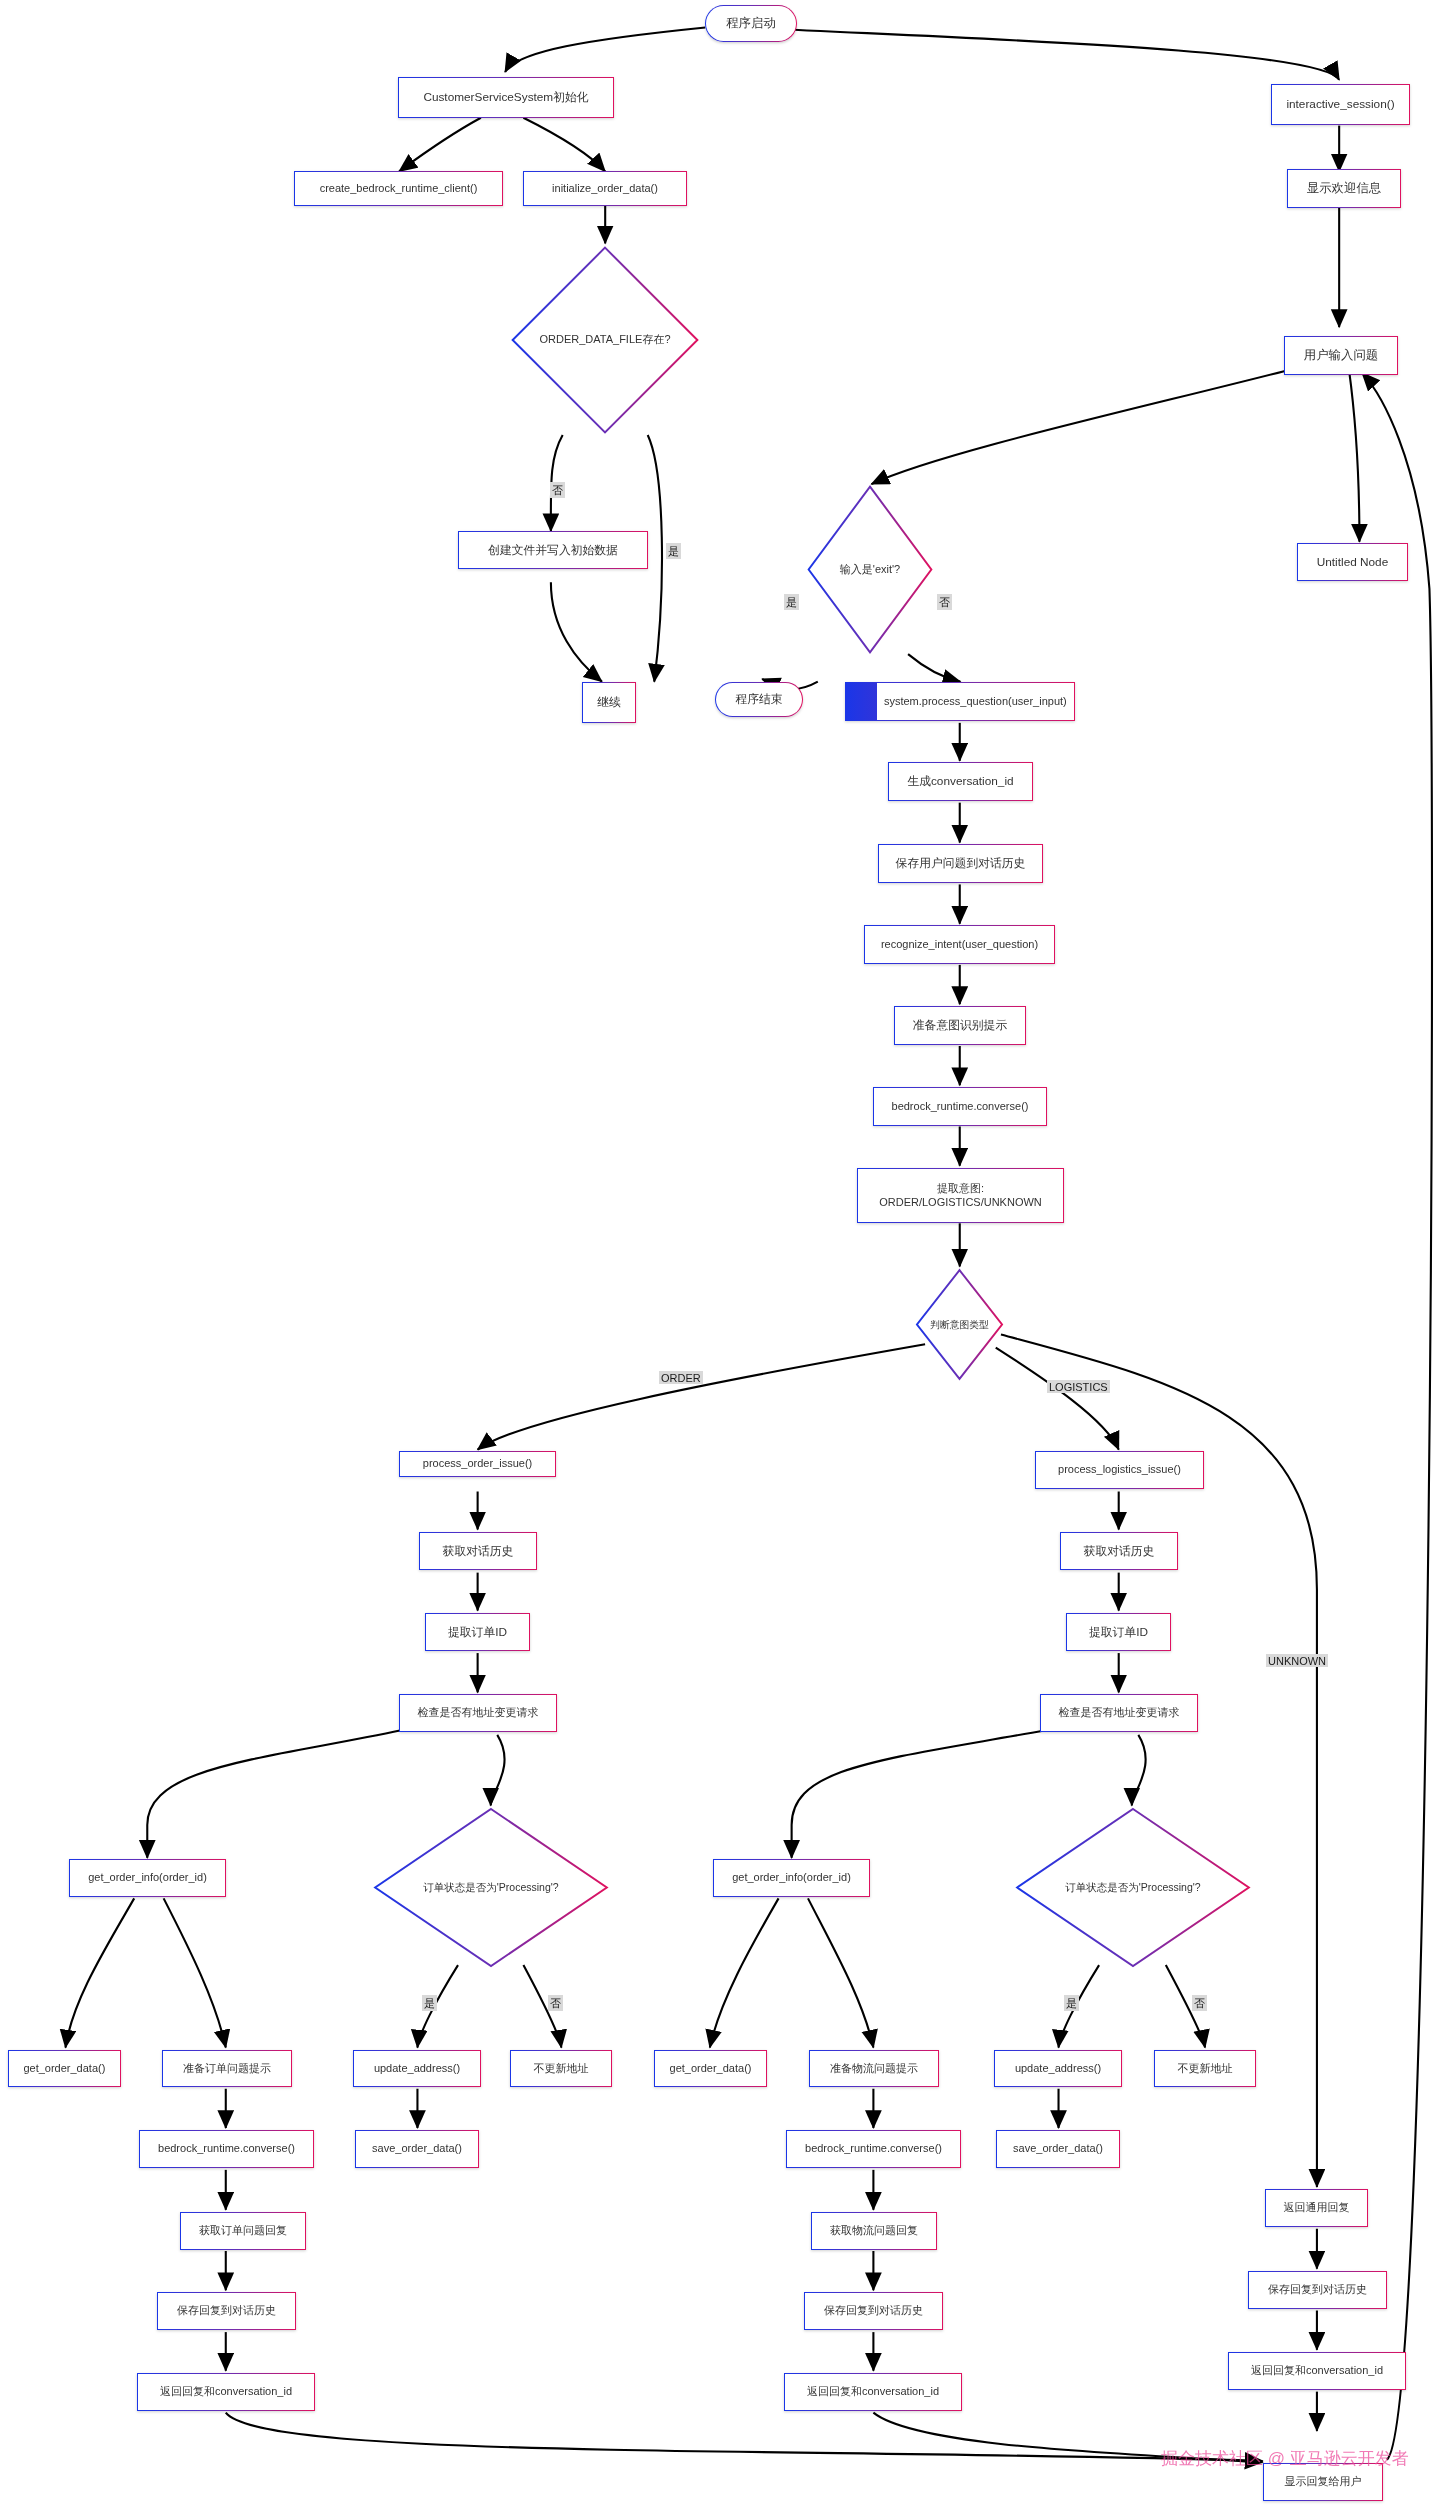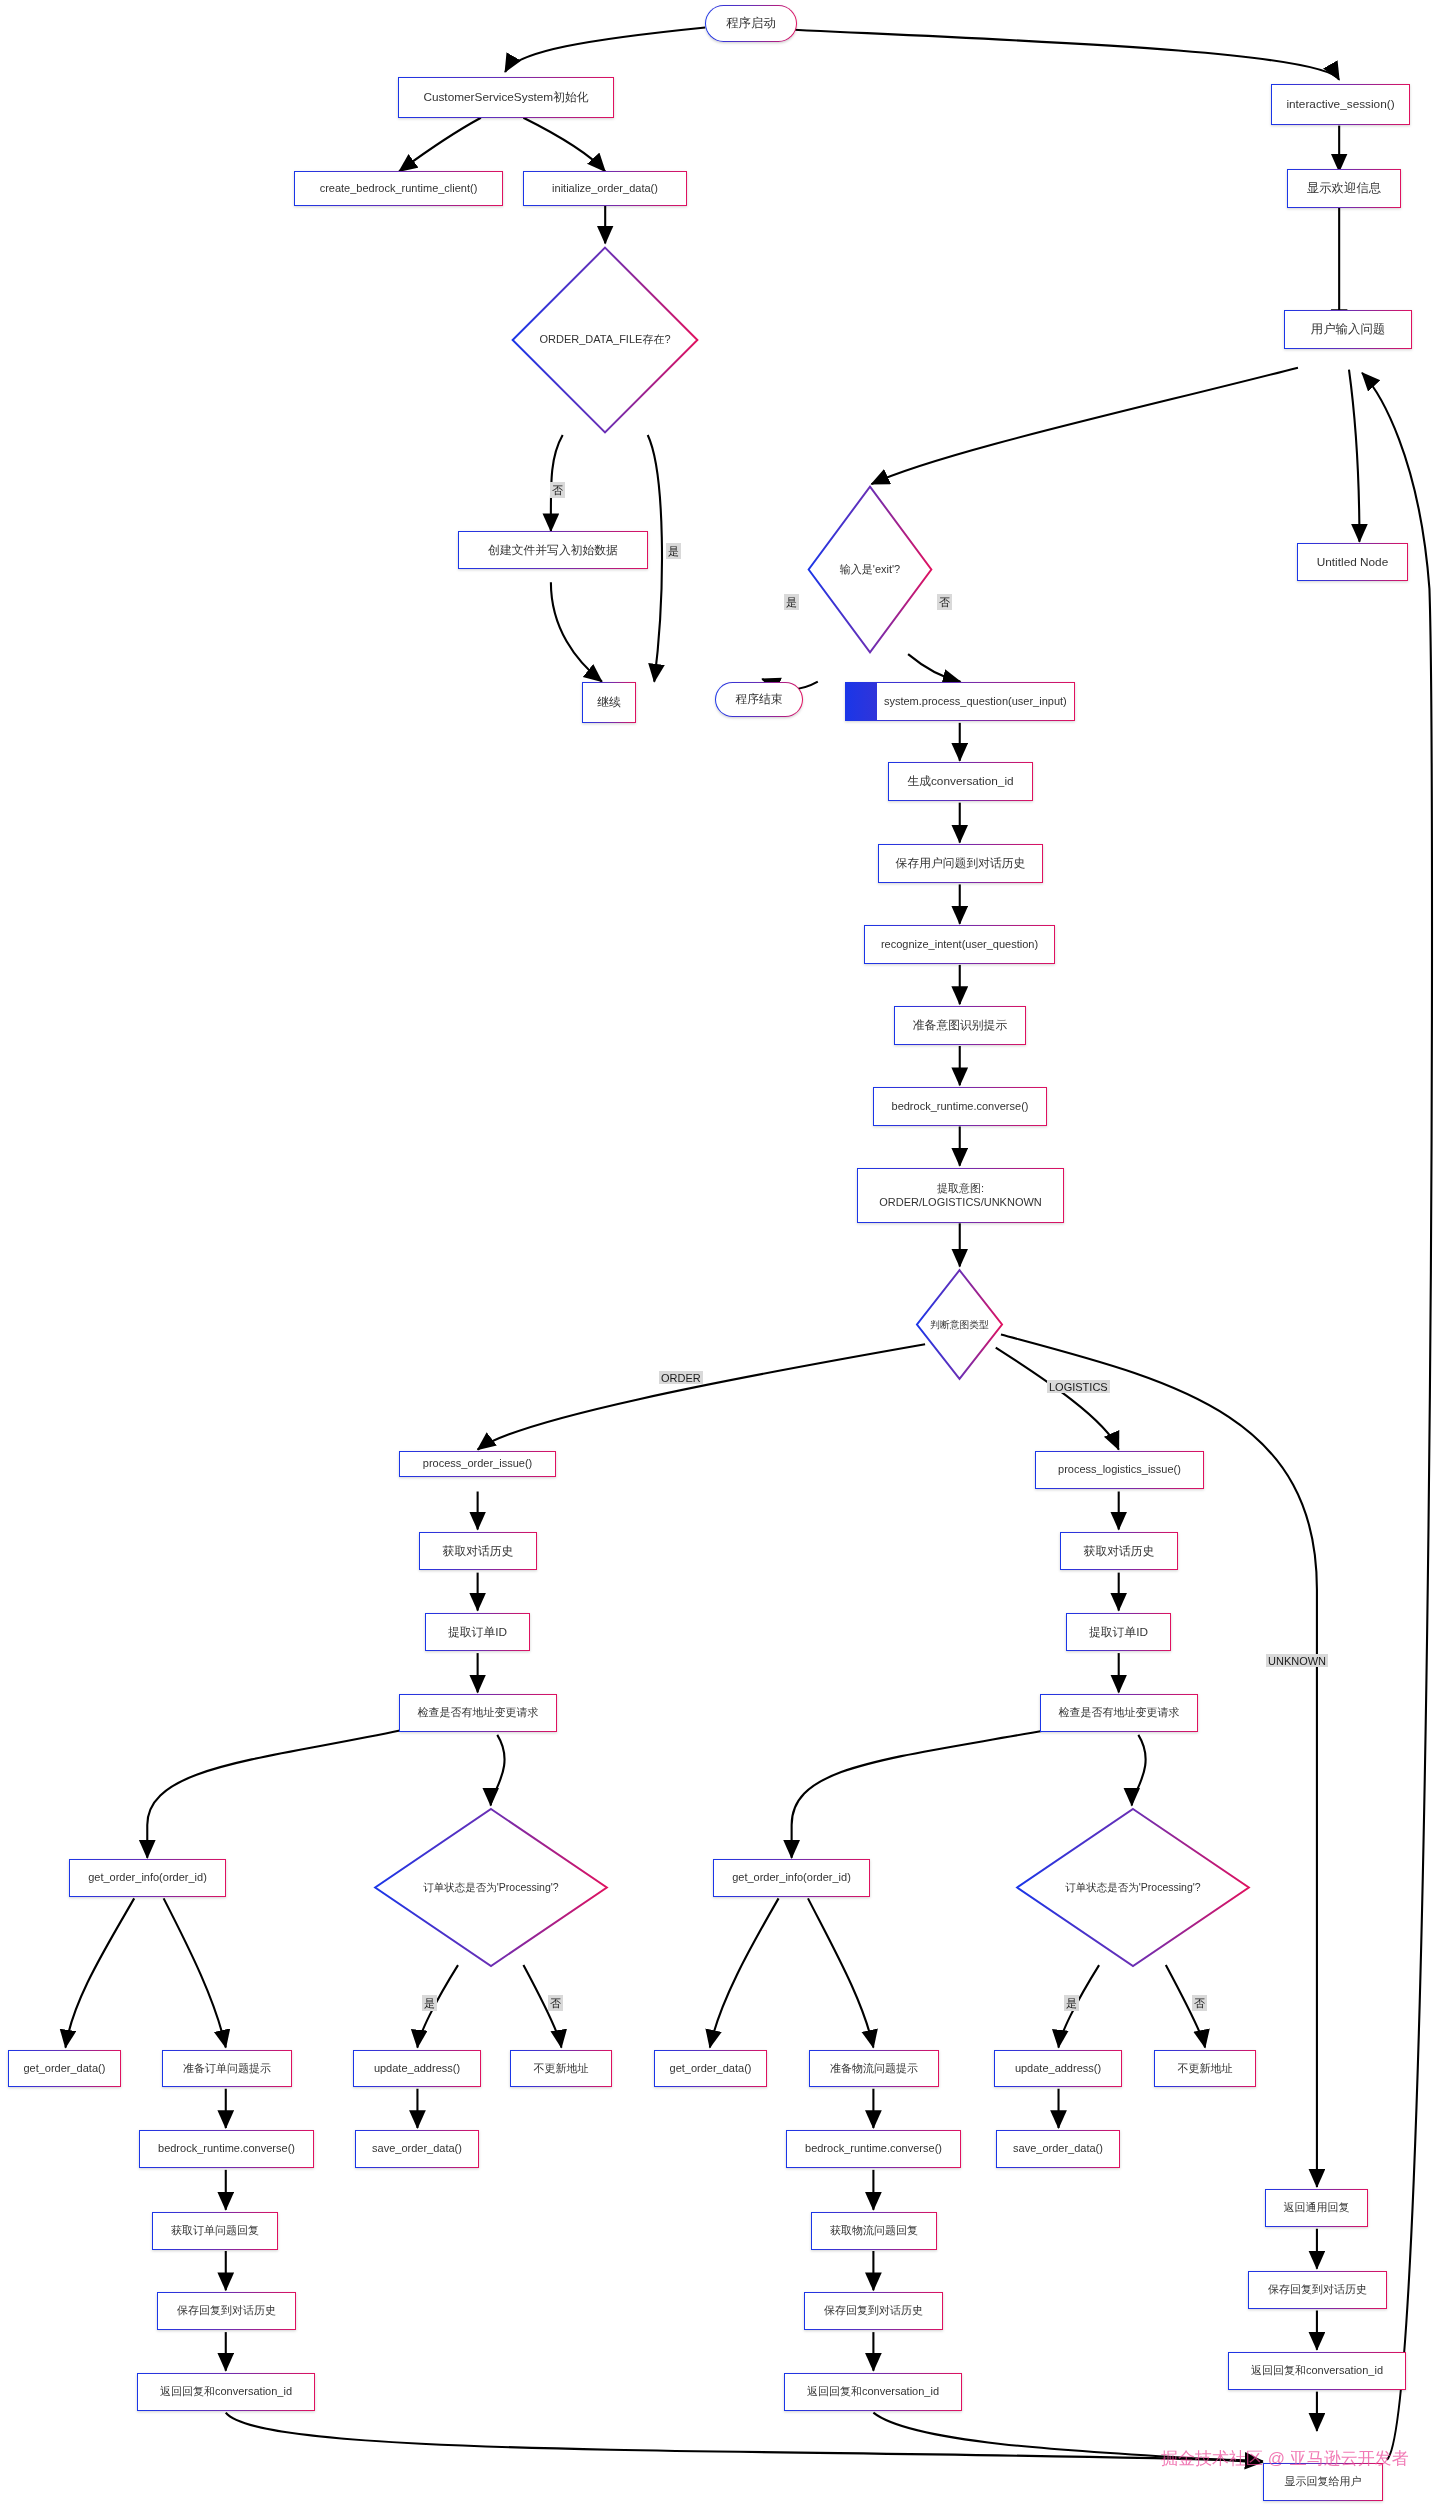--- a/index.html
+++ b/index.html
@@ -174,21 +174,21 @@
     </div>
 
   <div class="node rect" style="left:1271px;top:84px;width:139px;height:41px;">
     <div class="inner f18">interactive_session()</div>
     </div>
 
   <div class="node rect" style="left:1287px;top:169px;width:114px;height:39px;">
     <div class="inner f19">显示欢迎信息</div>
     </div>
 
-  <div class="node rect" style="left:1284px;top:310px;width:128px;height:39px;">
+  <div class="node rect" style="left:1284px;top:336px;width:114px;height:39px;">
     <div class="inner f19">用户输入问题</div>
     </div>
 
   <div class="node rect" style="left:1297px;top:543px;width:111px;height:38px;">
     <div class="inner f18">Untitled Node</div>
     </div>
 
   <div class="node diamond" style="left:806px;top:484px;width:128px;height:171px;">
     <svg width="128" height="171" viewBox="0 0 196 262" style="position:absolute;left:0;top:0">
       <polygon points="98,4 192,131 98,258 4,131" fill="#fff" stroke="url(#g1)" stroke-width="3"></polygon>
@@ -280,21 +280,21 @@
     </div>
 
   <div class="node rect" style="left:139px;top:2130px;width:175px;height:38px;">
     <div class="inner f17">bedrock_runtime.converse()</div>
     </div>
 
   <div class="node rect" style="left:355px;top:2130px;width:124px;height:38px;">
     <div class="inner f17">save_order_data()</div>
     </div>
 
-  <div class="node rect" style="left:152px;top:2212px;width:126px;height:38px;">
+  <div class="node rect" style="left:180px;top:2212px;width:126px;height:38px;">
     <div class="inner f17">获取订单问题回复</div>
     </div>
 
   <div class="node rect" style="left:157px;top:2292px;width:139px;height:38px;">
     <div class="inner f17">保存回复到对话历史</div>
     </div>
 
   <div class="node rect" style="left:137px;top:2373px;width:178px;height:38px;">
     <div class="inner f17">返回回复和conversation_id</div>
     </div>

